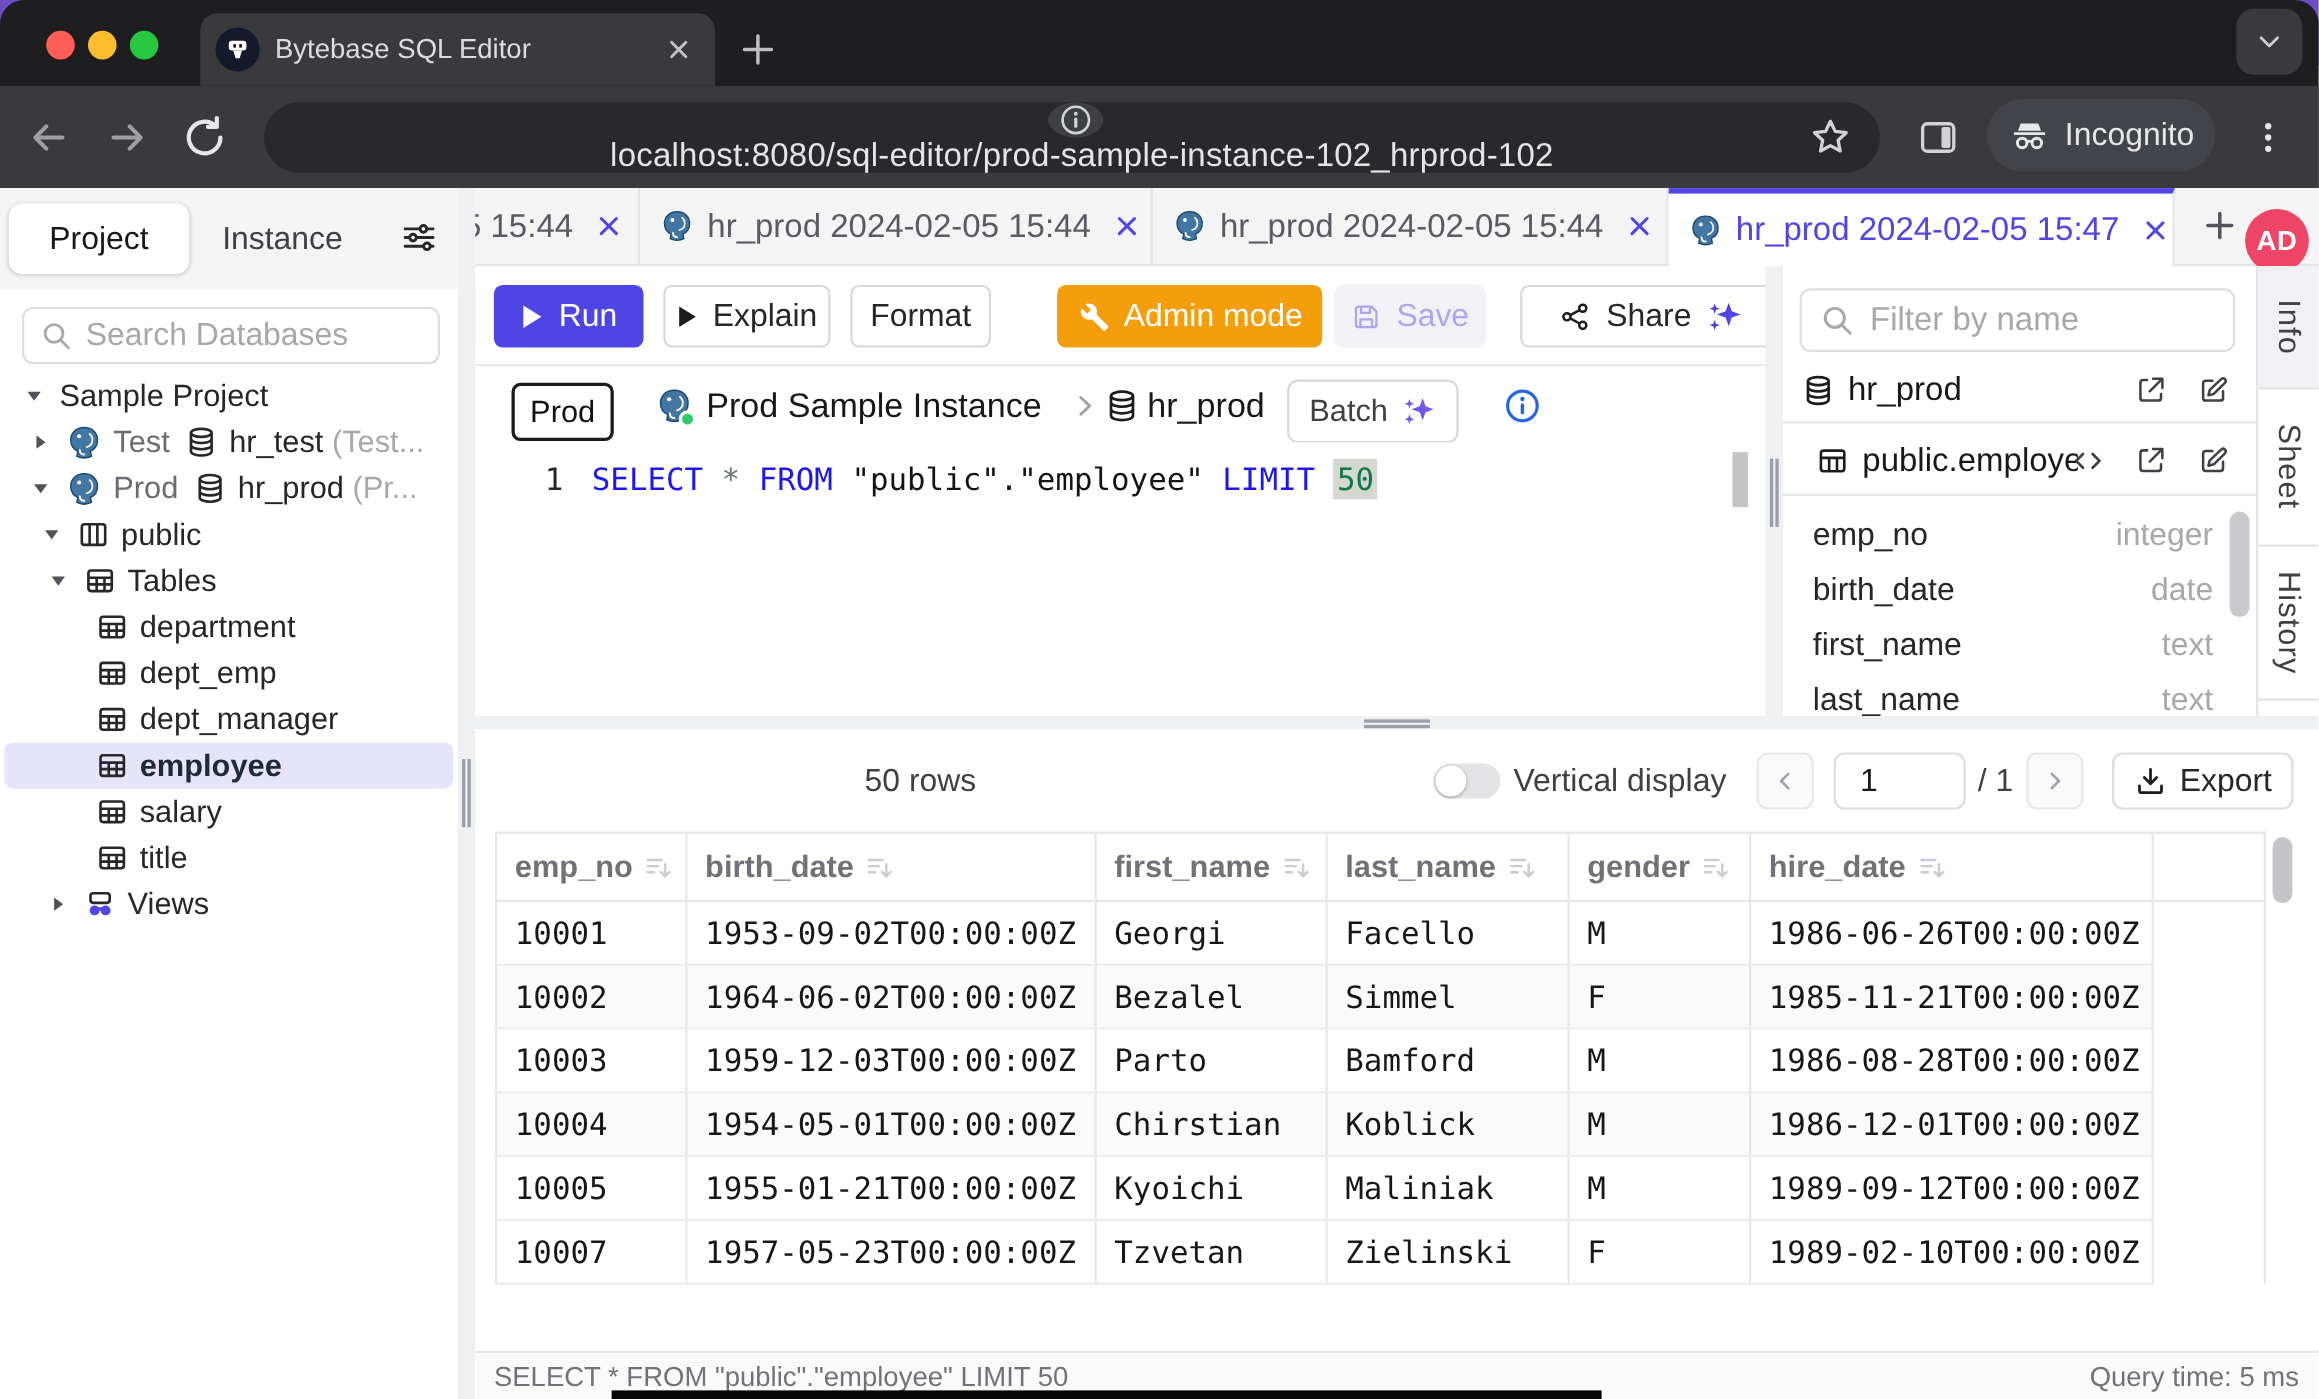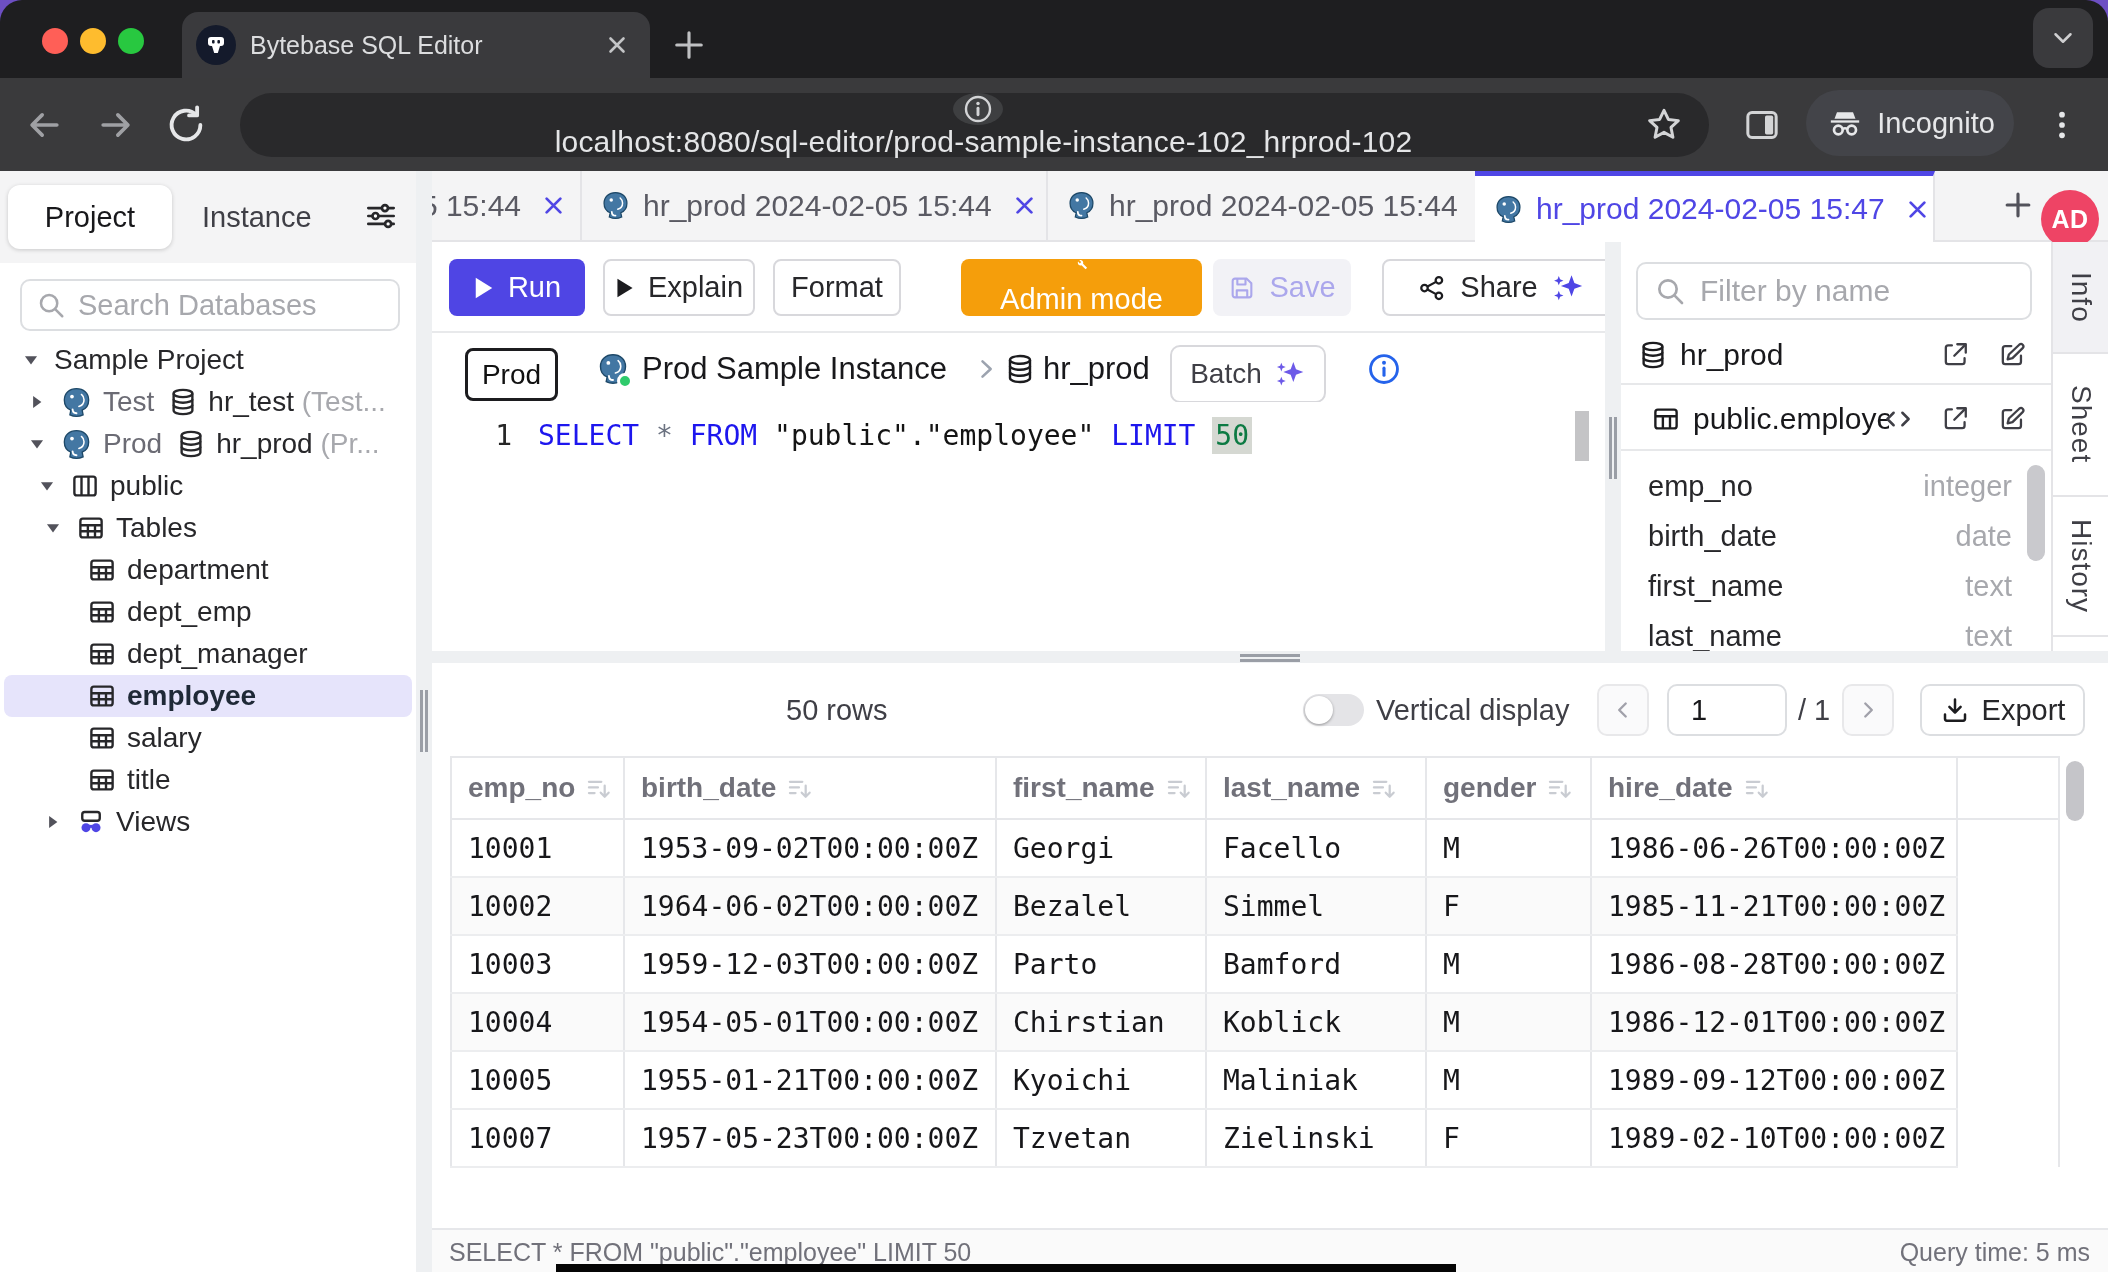--- a/index.html
+++ b/index.html
@@ -64,21 +64,21 @@
   .apptab.active { background:#fff; color:#4f46e5; height:71px; border-top:5px solid #4f46e5; z-index:2; }
   #apptab-plus { position:absolute; left:1566px; top:14px; color:#52525b; }
   #avatar { position:absolute; left:1609px; top:19px; width:58px; height:58px; border-radius:50%; background:#ee4465; color:#fff; font-size:25px; font-weight:700; display:flex; align-items:center; justify-content:center; letter-spacing:.5px; }
 
   
   #ed-toolbar { position:absolute; left:0; top:71px; width:1173px; height:89px; background:#fff; }
   .btn { position:absolute; top:17px; height:57px; border-radius:8px; display:flex; align-items:center; justify-content:center; font-size:29px; background:#fff; border:2px solid #d8d8dc; color:#27272a; gap:13px; }
   #btn-run { left:17px; width:136px; background:#4f45e4; border:none; color:#fff; }
   #btn-explain { left:171px; width:152px; }
   #btn-format { left:341px; width:128px; }
-  #btn-admin { left:529px; width:241px; background:#f59e0b; border:none; color:#fff;flex-direction:column; }
+  #btn-admin { left:529px; width:241px; background:#f59e0b; border:none; color:#fff; }
   #btn-save { left:781px; width:138px; background:#f2f2f6; border:none; color:#aba7ec; }
   #btn-share { left:950px; width:238px; }
 
   
   #crumb { position:absolute; left:0; top:160px; width:1173px; height:71px; border-top:2px solid #e8e9eb; background:#fff; }
   #crumb-env { position:absolute; left:33px; top:15px; width:93px; height:53px; border:3px solid #1c1c1f; border-radius:8px; display:flex; align-items:center; justify-content:center; font-size:28px; color:#111; }
   #crumb .lbl { position:absolute; top:0; height:71px; display:flex; align-items:center; font-size:31px; color:#18181b; }
   #crumb-batch { position:absolute; left:738px; top:12px; width:156px; height:58px; border:2px solid #d8d8dc; border-radius:10px; display:flex; align-items:center; justify-content:center; gap:12px; font-size:28px; color:#3f3f46; }
 
   
@@ -484,21 +484,21 @@
               <path d="M16 26.4c-2.2 0-3.8-1.6-3.8-3.8" stroke="#fff" stroke-width="1.8" fill="none" stroke-linecap="round"></path>
             </svg>
         </span>
         <span>hr_prod 2024-02-05 15:44</span>
         <span class="x">
           <svg width="25" height="25" viewBox="0 0 20 20">
               <path d="M4.5 4.5l11 11M15.5 4.5l-11 11" stroke="#5046e5" stroke-width="2.2" stroke-linecap="round"></path>
             </svg>
         </span>
       </div>
-      <div class="apptab active" style="left:1043px;width:460px;">
+      <div class="apptab active" style="left:1085px;width:460px;">
         <span class="pgicon">
           <svg width="31" height="31" viewBox="0 0 32 32">
               <path fill="#4377a3" stroke="#1d4868" stroke-width="1.3" d="M16 2.6C9.2 2.6 4.2 7 4.2 13.6c0 4.8 2.8 8.4 6.3 9.9l-.9 4.4c2.9 1.4 4.9 1.5 6.4 1.5s3.5-.1 6.4-1.5l-.9-4.4c3.5-1.5 6.3-5.1 6.3-9.9C27.8 7 22.8 2.6 16 2.6z"></path>
               <circle cx="11.6" cy="10.3" r="1.8" fill="#fff"></circle>
               <path d="M20.8 8.2c1.6 1.3 2.5 3 2.5 5.1 0 3.1-2.1 5.7-5 6.5" stroke="#fff" stroke-width="1.5" fill="none" stroke-linecap="round"></path>
               <path d="M16 26.4c-2.2 0-3.8-1.6-3.8-3.8" stroke="#fff" stroke-width="1.8" fill="none" stroke-linecap="round"></path>
             </svg>
         </span>
         <span>hr_prod 2024-02-05 15:47</span>
         <span class="x">

